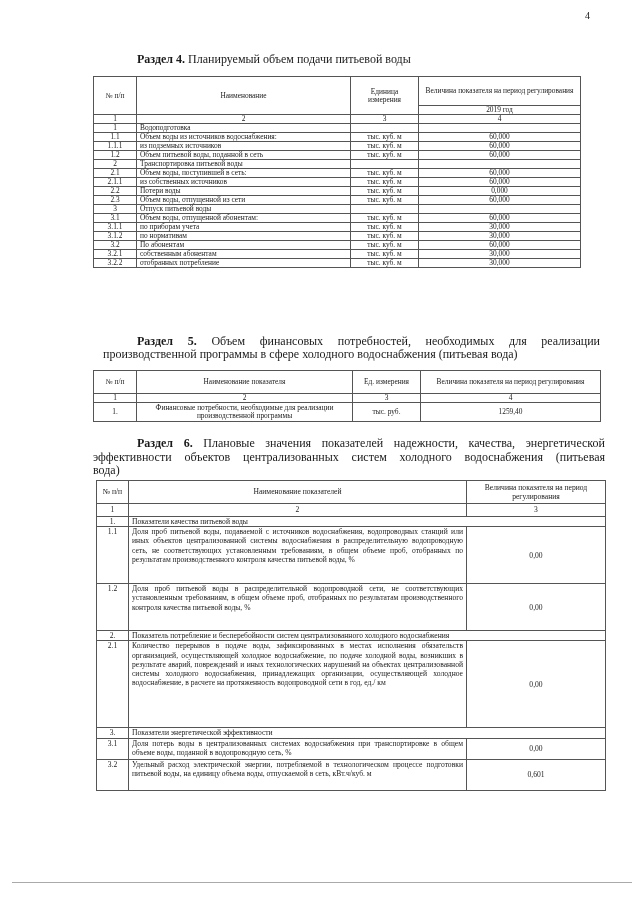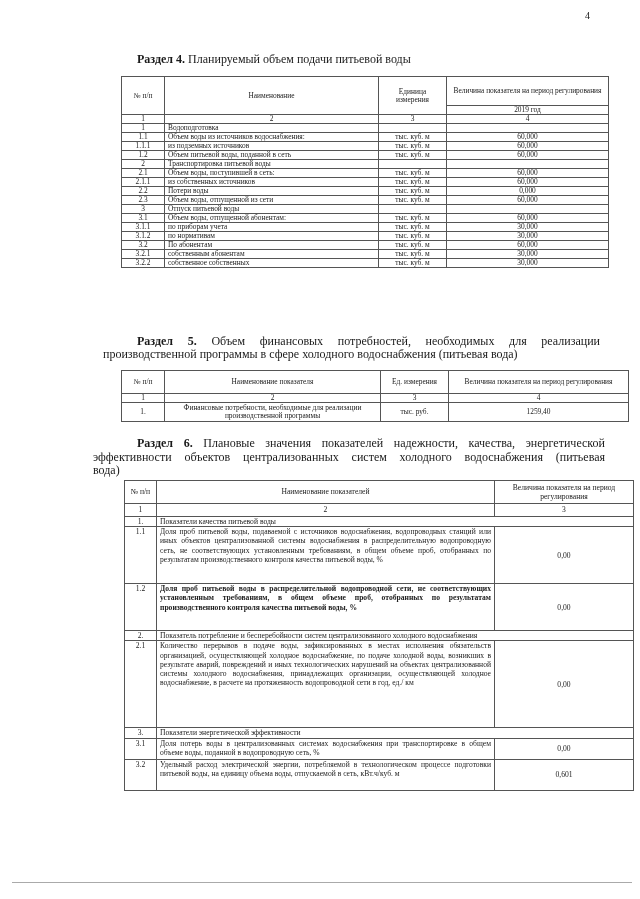--- a/index.html
+++ b/index.html
@@ -2,21 +2,21 @@
 <html><head>
 <meta charset="utf-8">
 <style>
   html, body { margin: 0; padding: 0; background: #ffffff; }
   body { width: 640px; height: 899px; position: relative; overflow: hidden;
          font-family: "Liberation Serif", "DejaVu Serif", serif; color: #222; }
   .page-num { position: absolute; left: 585px; top: 10px; font-size: 10px; }
   .heading { position: absolute; font-size: 12px; line-height: 13px; color: #1a1a1a; }
   .heading b { font-weight: bold; }
   .justify { text-align: justify; text-align-last: justify; }
-  table { position: absolute; border-collapse: collapse; table-layout: fixed; margin-left: 28px; }
+  table { position: absolute; border-collapse: collapse; table-layout: fixed; }
   td { border: 1px solid #555; padding: 0 3px; font-size: 7.4px; line-height: 8px; vertical-align: middle; overflow: hidden; }
   .c { text-align: center; }
   .l { text-align: left; }
   .j { text-align: justify; text-align-last: left; }
   #t4 { left: 93px; top: 76px; width: 487px; }
   #t4 td { height: 7.3px; padding-top: 0; padding-bottom: 0; }
   #t4 tr.h1 td { height: 28px; }
   #t4 tr.h2 td { height: 8px; }
   #t5 { left: 93px; top: 370px; width: 507px; }
   #t5 td { height: 8px; }
@@ -146,21 +146,21 @@
         <td class="c">60,000</td>
       </tr>
   <tr>
         <td class="c">3.2.1</td>
         <td class="l">собственным абонентам</td>
         <td class="c">тыс. куб. м</td>
         <td class="c">30,000</td>
       </tr>
   <tr>
         <td class="c">3.2.2</td>
-        <td class="l">собственное собственных</td>
+        <td class="l">отобранных потребление</td>
         <td class="c">тыс. куб. м</td>
         <td class="c">30,000</td>
       </tr>
 </tbody>
   </table>
 
 <div class="heading justify" style="left:137px; top:335px; width:463px;">
   <b>Раздел 5.</b><span> Объем финансовых потребностей, необходимых для реализации</span>
 </div>
 <div class="heading" style="left:93px; top:348px; width:507px;padding-left:10px;">производственной программы в сфере холодного водоснабжения (питьевая вода)</div>
@@ -222,21 +222,21 @@
     <td class="c">1.</td>
     <td class="l" colspan="2">Показатели качества питьевой воды</td>
   </tr>
   <tr>
     <td class="c" style="vertical-align:top; height:56px;">1.1</td>
     <td class="j" style="vertical-align:top;">Доля проб питьевой воды, подаваемой с источников водоснабжения, водопроводных станций или иных объектов централизованной системы водоснабжения в распределительную водопроводную сеть, не соответствующих установленным требованиям, в общем объеме проб, отобранных по результатам производственного контроля качества питьевой воды, %</td>
     <td class="c">0,00</td>
   </tr>
   <tr>
     <td class="c" style="vertical-align:top; height:46px;">1.2</td>
-    <td class="j" style="vertical-align:top;font-weight:bold;">Доля проб питьевой воды в распределительной водопроводной сети, не соответствующих установленным требованиям, в общем объеме проб, отобранных по результатам производственного контроля качества питьевой воды, %</td>
+    <td class="j" style="vertical-align:top;">Доля проб питьевой воды в распределительной водопроводной сети, не соответствующих установленным требованиям, в общем объеме проб, отобранных по результатам производственного контроля качества питьевой воды, %</td>
     <td class="c">0,00</td>
   </tr>
 
   <tr class="sec">
     <td class="c">2.</td>
     <td class="l" colspan="2">Показатель потребление и бесперебойности систем централизованного холодного водоснабжения</td>
   </tr>
   <tr>
     <td class="c" style="vertical-align:top; height:86px;">2.1</td>
     <td class="j" style="vertical-align:top;">Количество перерывов в подаче воды, зафиксированных в местах исполнения обязательств организацией, осуществляющей холодное водоснабжение, по подаче холодной воды, возникших в результате аварий, повреждений и иных технологических нарушений на объектах централизованной системы холодного водоснабжения, принадлежащих организации, осуществляющей холодное водоснабжение, в расчете на протяженность водопроводной сети в год, ед./ км</td>

